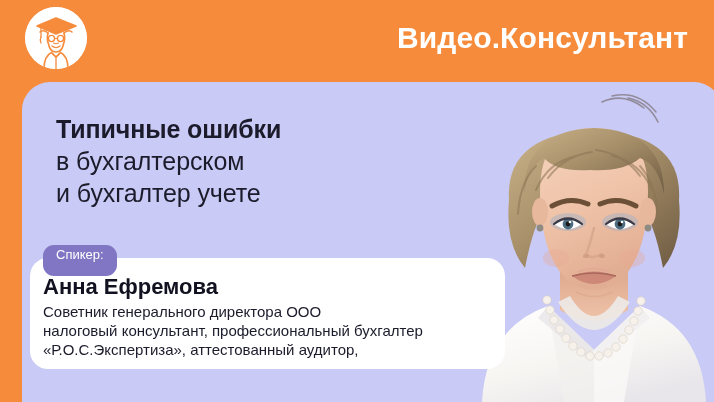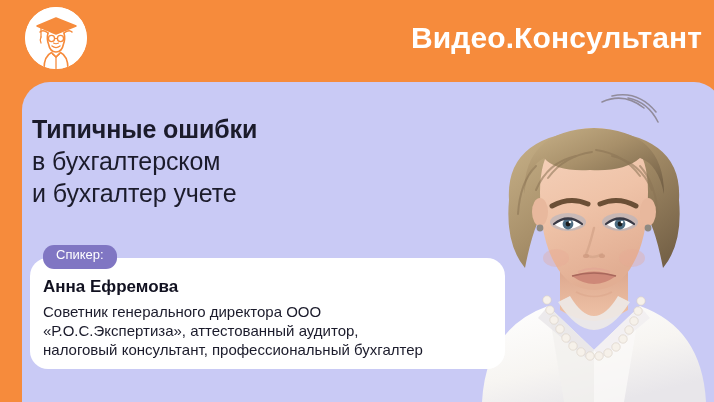--- a/index.html
+++ b/index.html
@@ -31,21 +31,21 @@
     left: 25px; top: 7px;
     width: 62px; height: 62px;
     border-radius: 50%;
     background: #FFFFFF;
     overflow: hidden;
   }
   .logo-badge svg { display: block; }
 
   .brand-title {
     position: absolute;
-    right: 12px;
+    right: 26px;
     top: 18px;
     color: #FFFFFF;
     font-size: 30px;
     font-weight: 600;
     letter-spacing: 0.1px;
     white-space: nowrap;
     line-height: 40px;
   }
 
   
@@ -69,21 +69,21 @@
     width: 284px;
     height: 320px;
     z-index: 2;
     pointer-events: none;
   }
   .photo svg { display: block; }
 
   
   .title-block {
     position: absolute;
-    left: 32px;
+    left: 56px;
     top: 113px;
     z-index: 6;
     color: #1B1B2B;
   }
   .title-line {
     font-size: 25px;
     line-height: 32px;
     white-space: nowrap;
     letter-spacing: -0.1px;
   }
@@ -91,42 +91,42 @@
 
   
   .speaker-badge {
     position: absolute;
     left: 43px;
     top: 245px;
     z-index: 8;
     background: #8076C3;
     color: #FFFFFF;
     border-radius: 11px;
-    padding: 2px 13px 6px 13px;
+    padding: 2px 13px 13px 13px;
     font-size: 13px;
     font-weight: 400;
     line-height: 16px;
     white-space: nowrap;
   }
 
   
   .speaker-card {
     position: absolute;
     left: 30px;
     top: 258px;
     width: 475px;
     height: 111px;
     background: #FFFFFF;
     border-radius: 18px;
     z-index: 7;
     padding: 18px 20px 0 13px;
   }
   .speaker-name {
     color: #111120;
-    font-size: 17px;
+    font-size: 22px;
     font-weight: 700;
     line-height: 22px;
     white-space: nowrap;
   }
   .speaker-desc {
     margin-top: 4px;
     color: #1B1B2B;
     font-size: 15px;
     line-height: 19px;
   }
@@ -295,20 +295,20 @@
   <div class="title-block">
     <div class="title-line strong">Типичные ошибки</div>
     <div class="title-line">в бухгалтерском</div>
     <div class="title-line">и бухгалтер учете</div>
   </div>
 
   <div class="speaker-card">
     <div class="speaker-name">Анна Ефремова</div>
     <div class="speaker-desc">
       <div>Советник генерального директора ООО</div>
+      <div>налоговый консультант, профессиональный бухгалтер</div>
       <div>«Р.О.С.Экспертиза», аттестованный аудитор,</div>
-      <div>налоговый консультант, профессиональный бухгалтер</div>
     </div>
   </div>
 
   <div class="speaker-badge">Спикер:</div>
 
 </div>
 
 </body></html>

